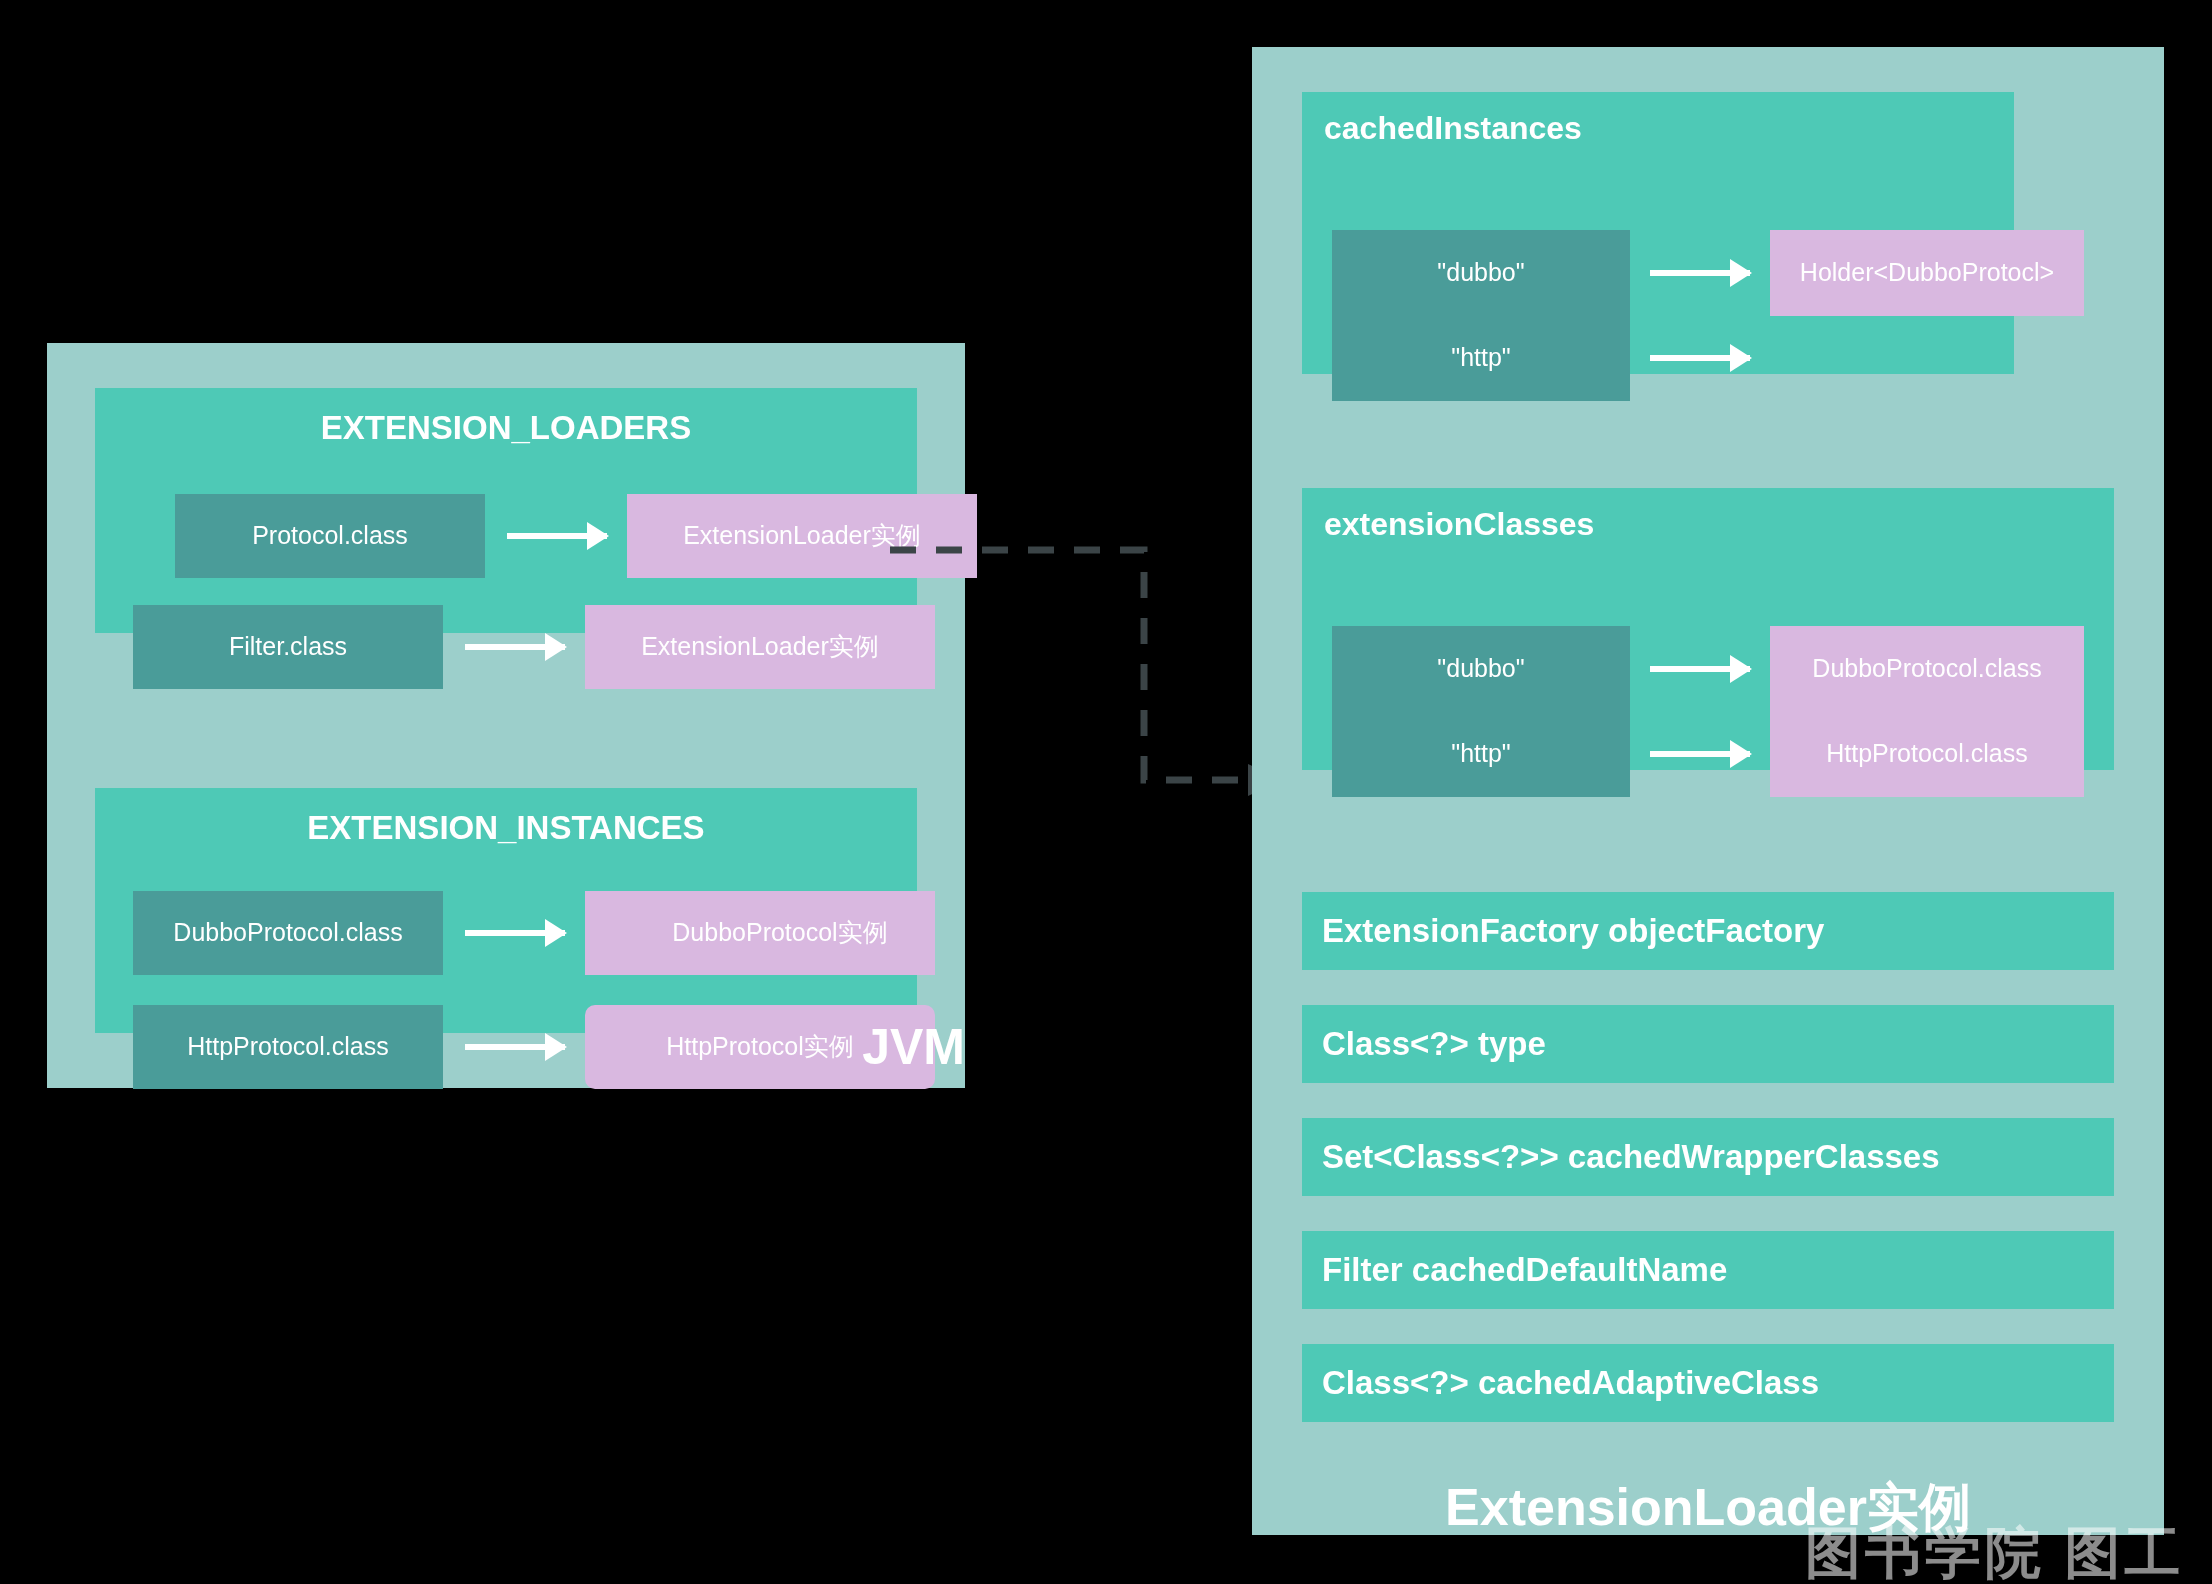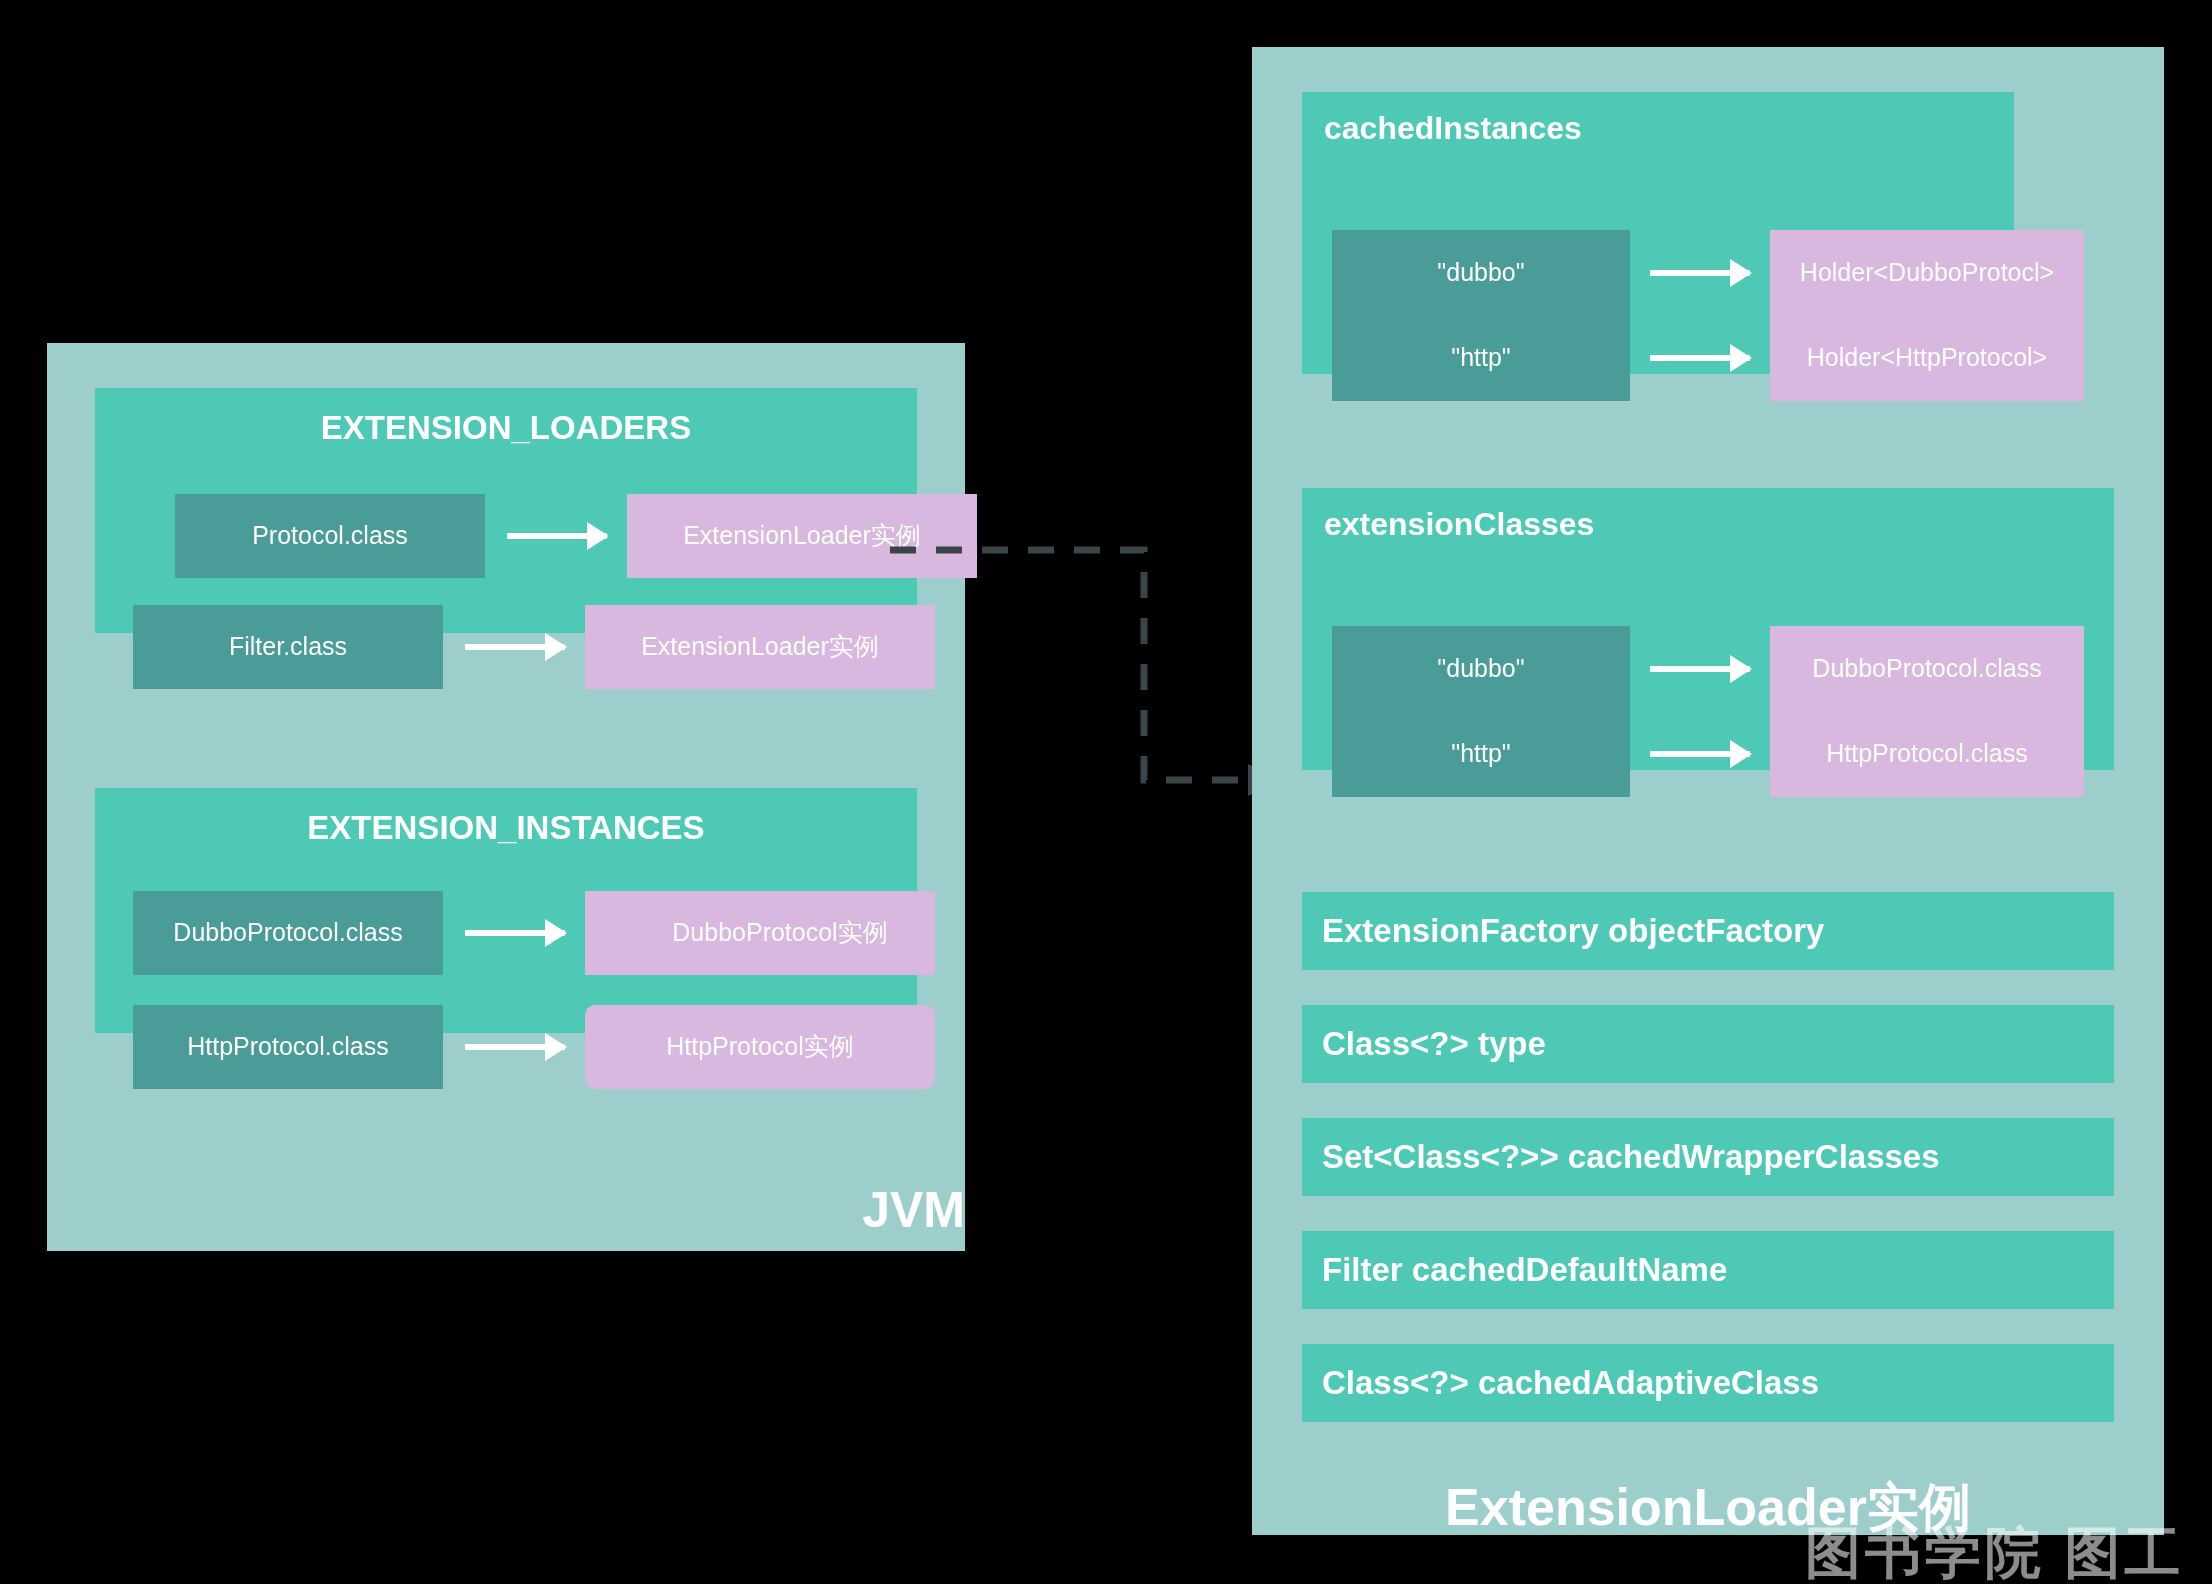--- a/index.html
+++ b/index.html
@@ -14,21 +14,21 @@
     overflow: hidden;
     font-family: "Liberation Sans", "DejaVu Sans", sans-serif;
   }
 
   
   .panel {
     position: absolute;
     background: #9ccfcb;
     box-sizing: border-box;
   }
-  #jvm-panel   { left: 47px;  top: 343px;  width: 918px;  height: 908px; }
+  #jvm-panel   { left: 47px;  top: 343px;  width: 918px;  height: 745px; }
   #loader-panel{ left: 1252px; top: 47px;  width: 912px;  height: 1488px; }
 
   
   .group {
     position: absolute;
     background: #4ec9b6;
     box-sizing: border-box;
   }
   .group-title {
     color: #ffffff;
@@ -193,21 +193,20 @@
 
     <div class="maprow" style="top:138px; height:86px;">
       <div class="key-box" style="left:30px; width:298px;">"dubbo"</div>
       <div class="arrow" style="left:348px; width:100px;"></div>
       <div class="val-box" style="left:468px; width:314px;">Holder&lt;DubboProtocl&gt;</div>
     </div>
 
     <div class="maprow" style="top:223px; height:86px;">
       <div class="key-box" style="left:30px; width:298px;">"http"</div>
       <div class="arrow" style="left:348px; width:100px;"></div>
-      <div class="val-box" style="left:468px; width:314px;">Holder&lt;HttpProtocol&gt;</div>
     </div>
   </div>
 
   <div class="group" style="left:50px; top:441px; width:812px; height:282px;">
     <div class="group-title left">extensionClasses</div>
 
     <div class="maprow" style="top:138px; height:86px;">
       <div class="key-box" style="left:30px; width:298px;">"dubbo"</div>
       <div class="arrow" style="left:348px; width:100px;"></div>
       <div class="val-box" style="left:468px; width:314px;">DubboProtocol.class</div>

